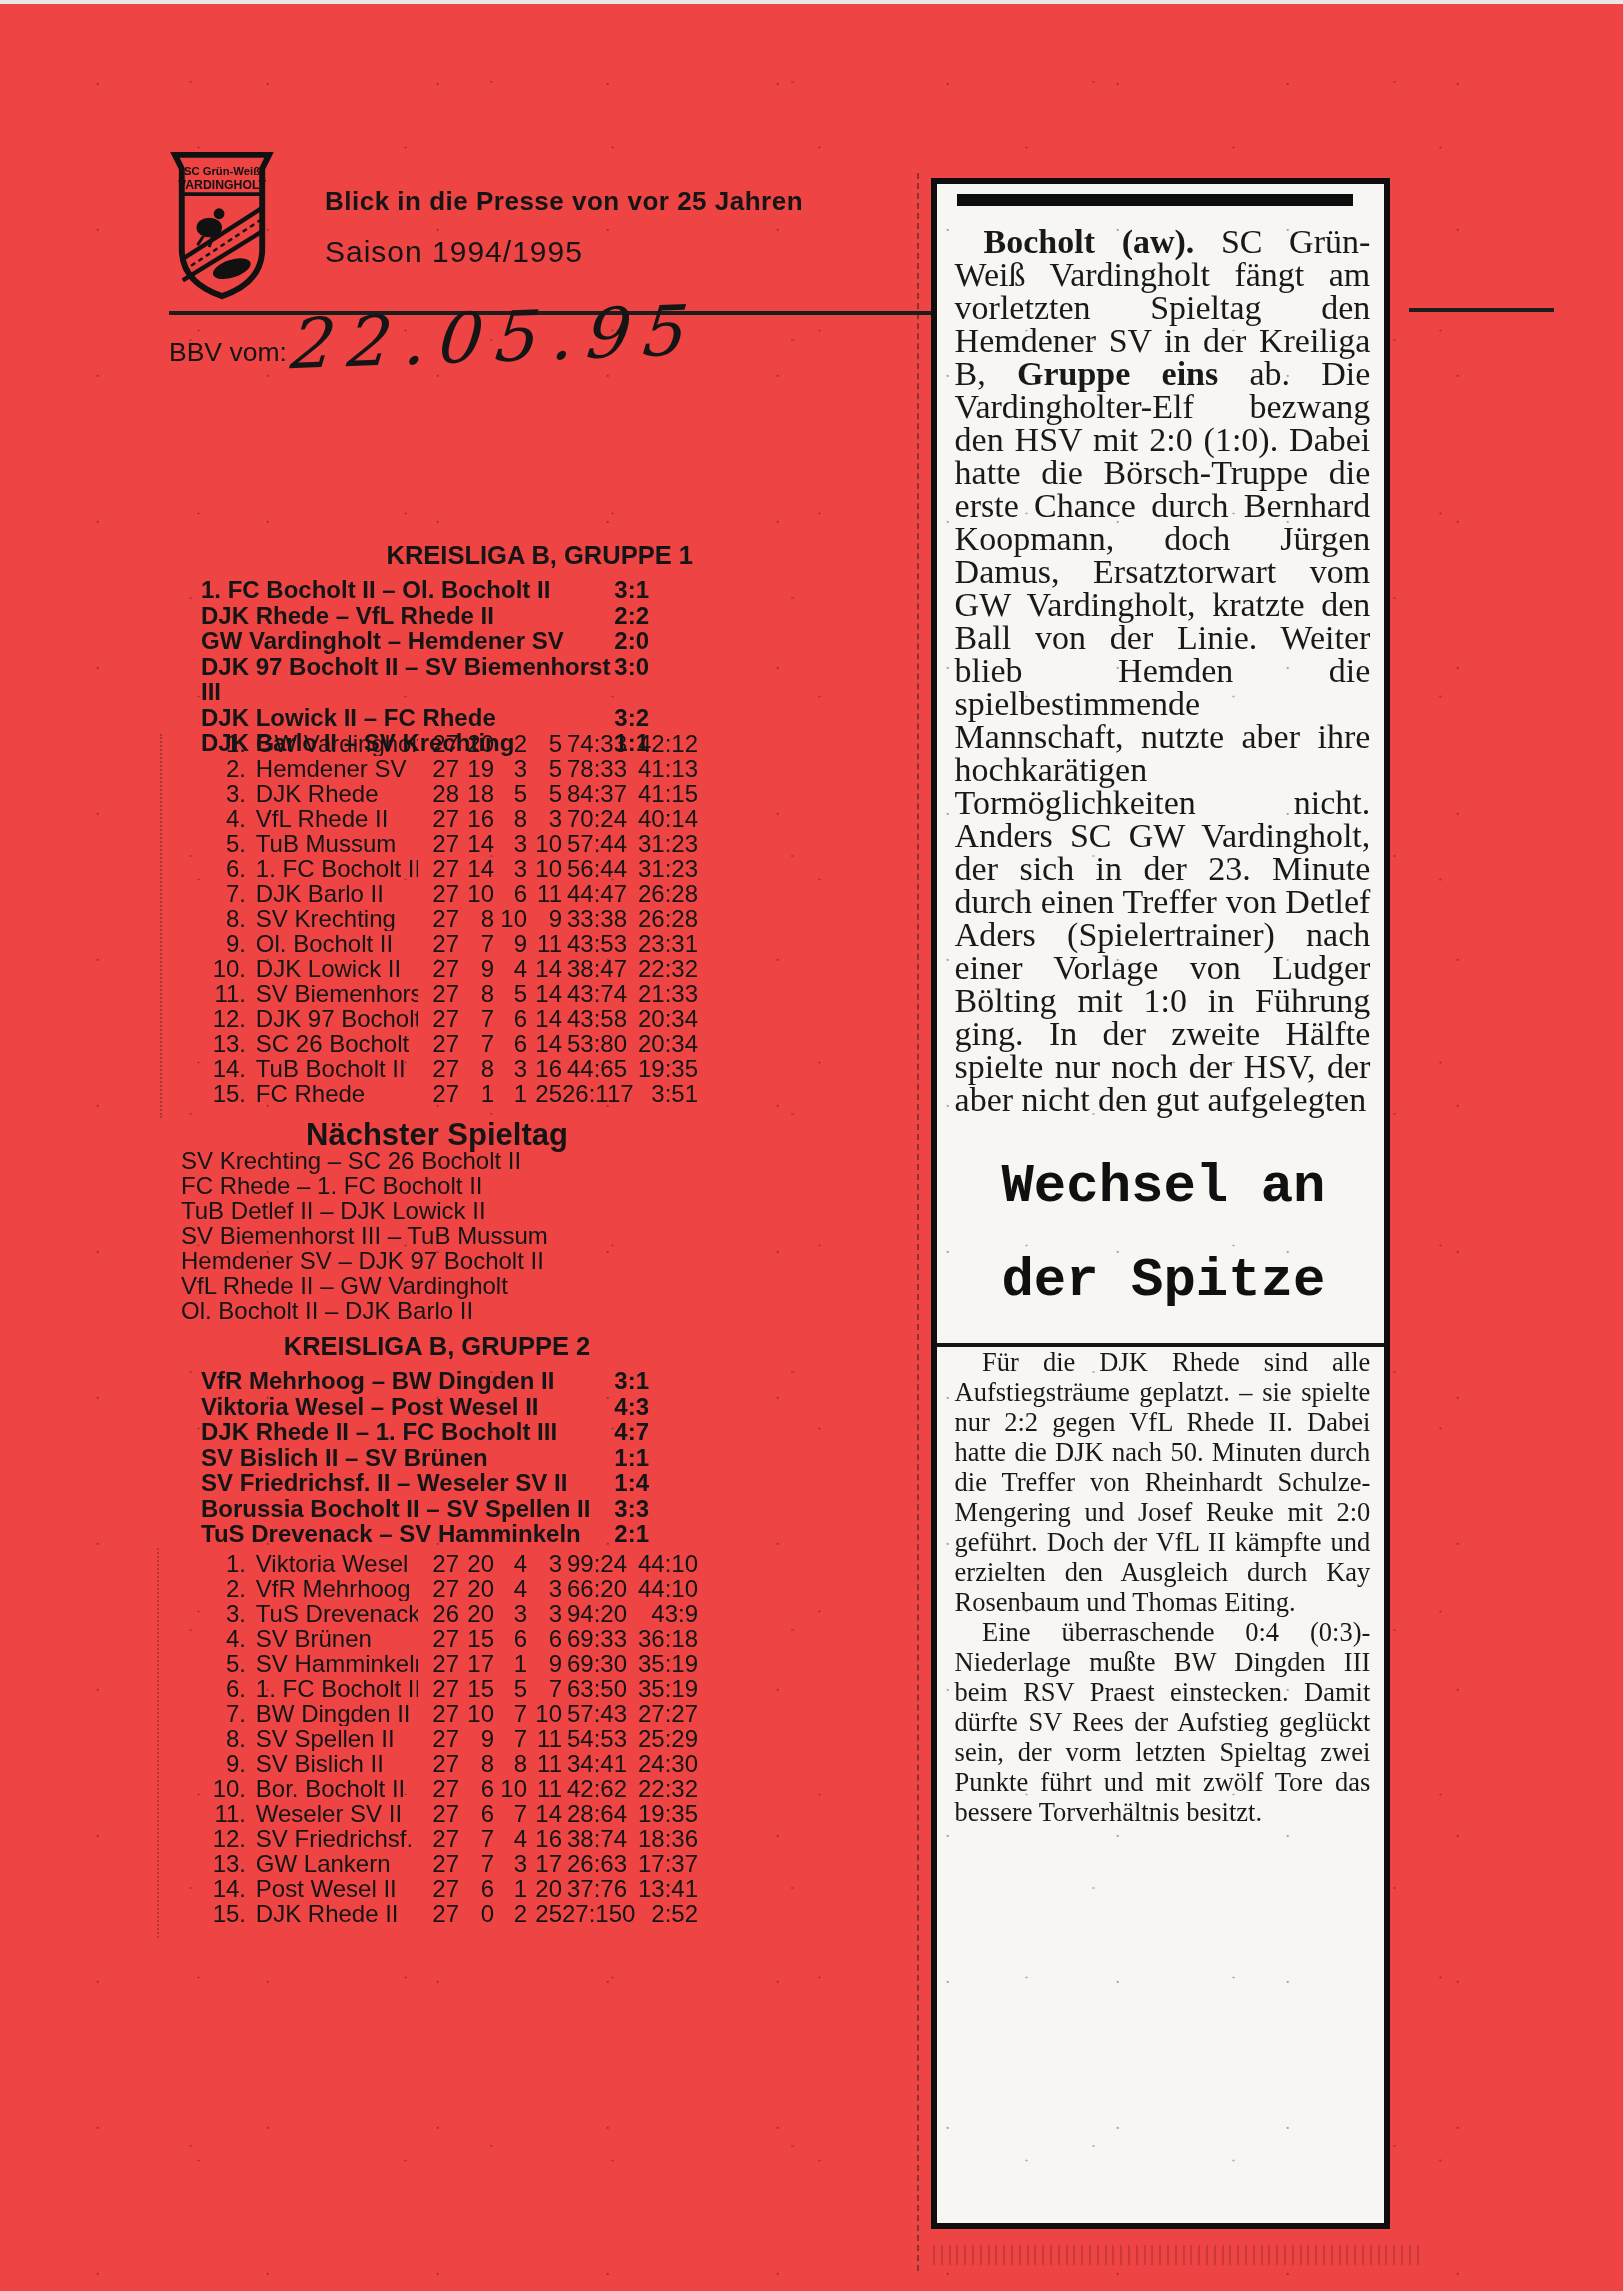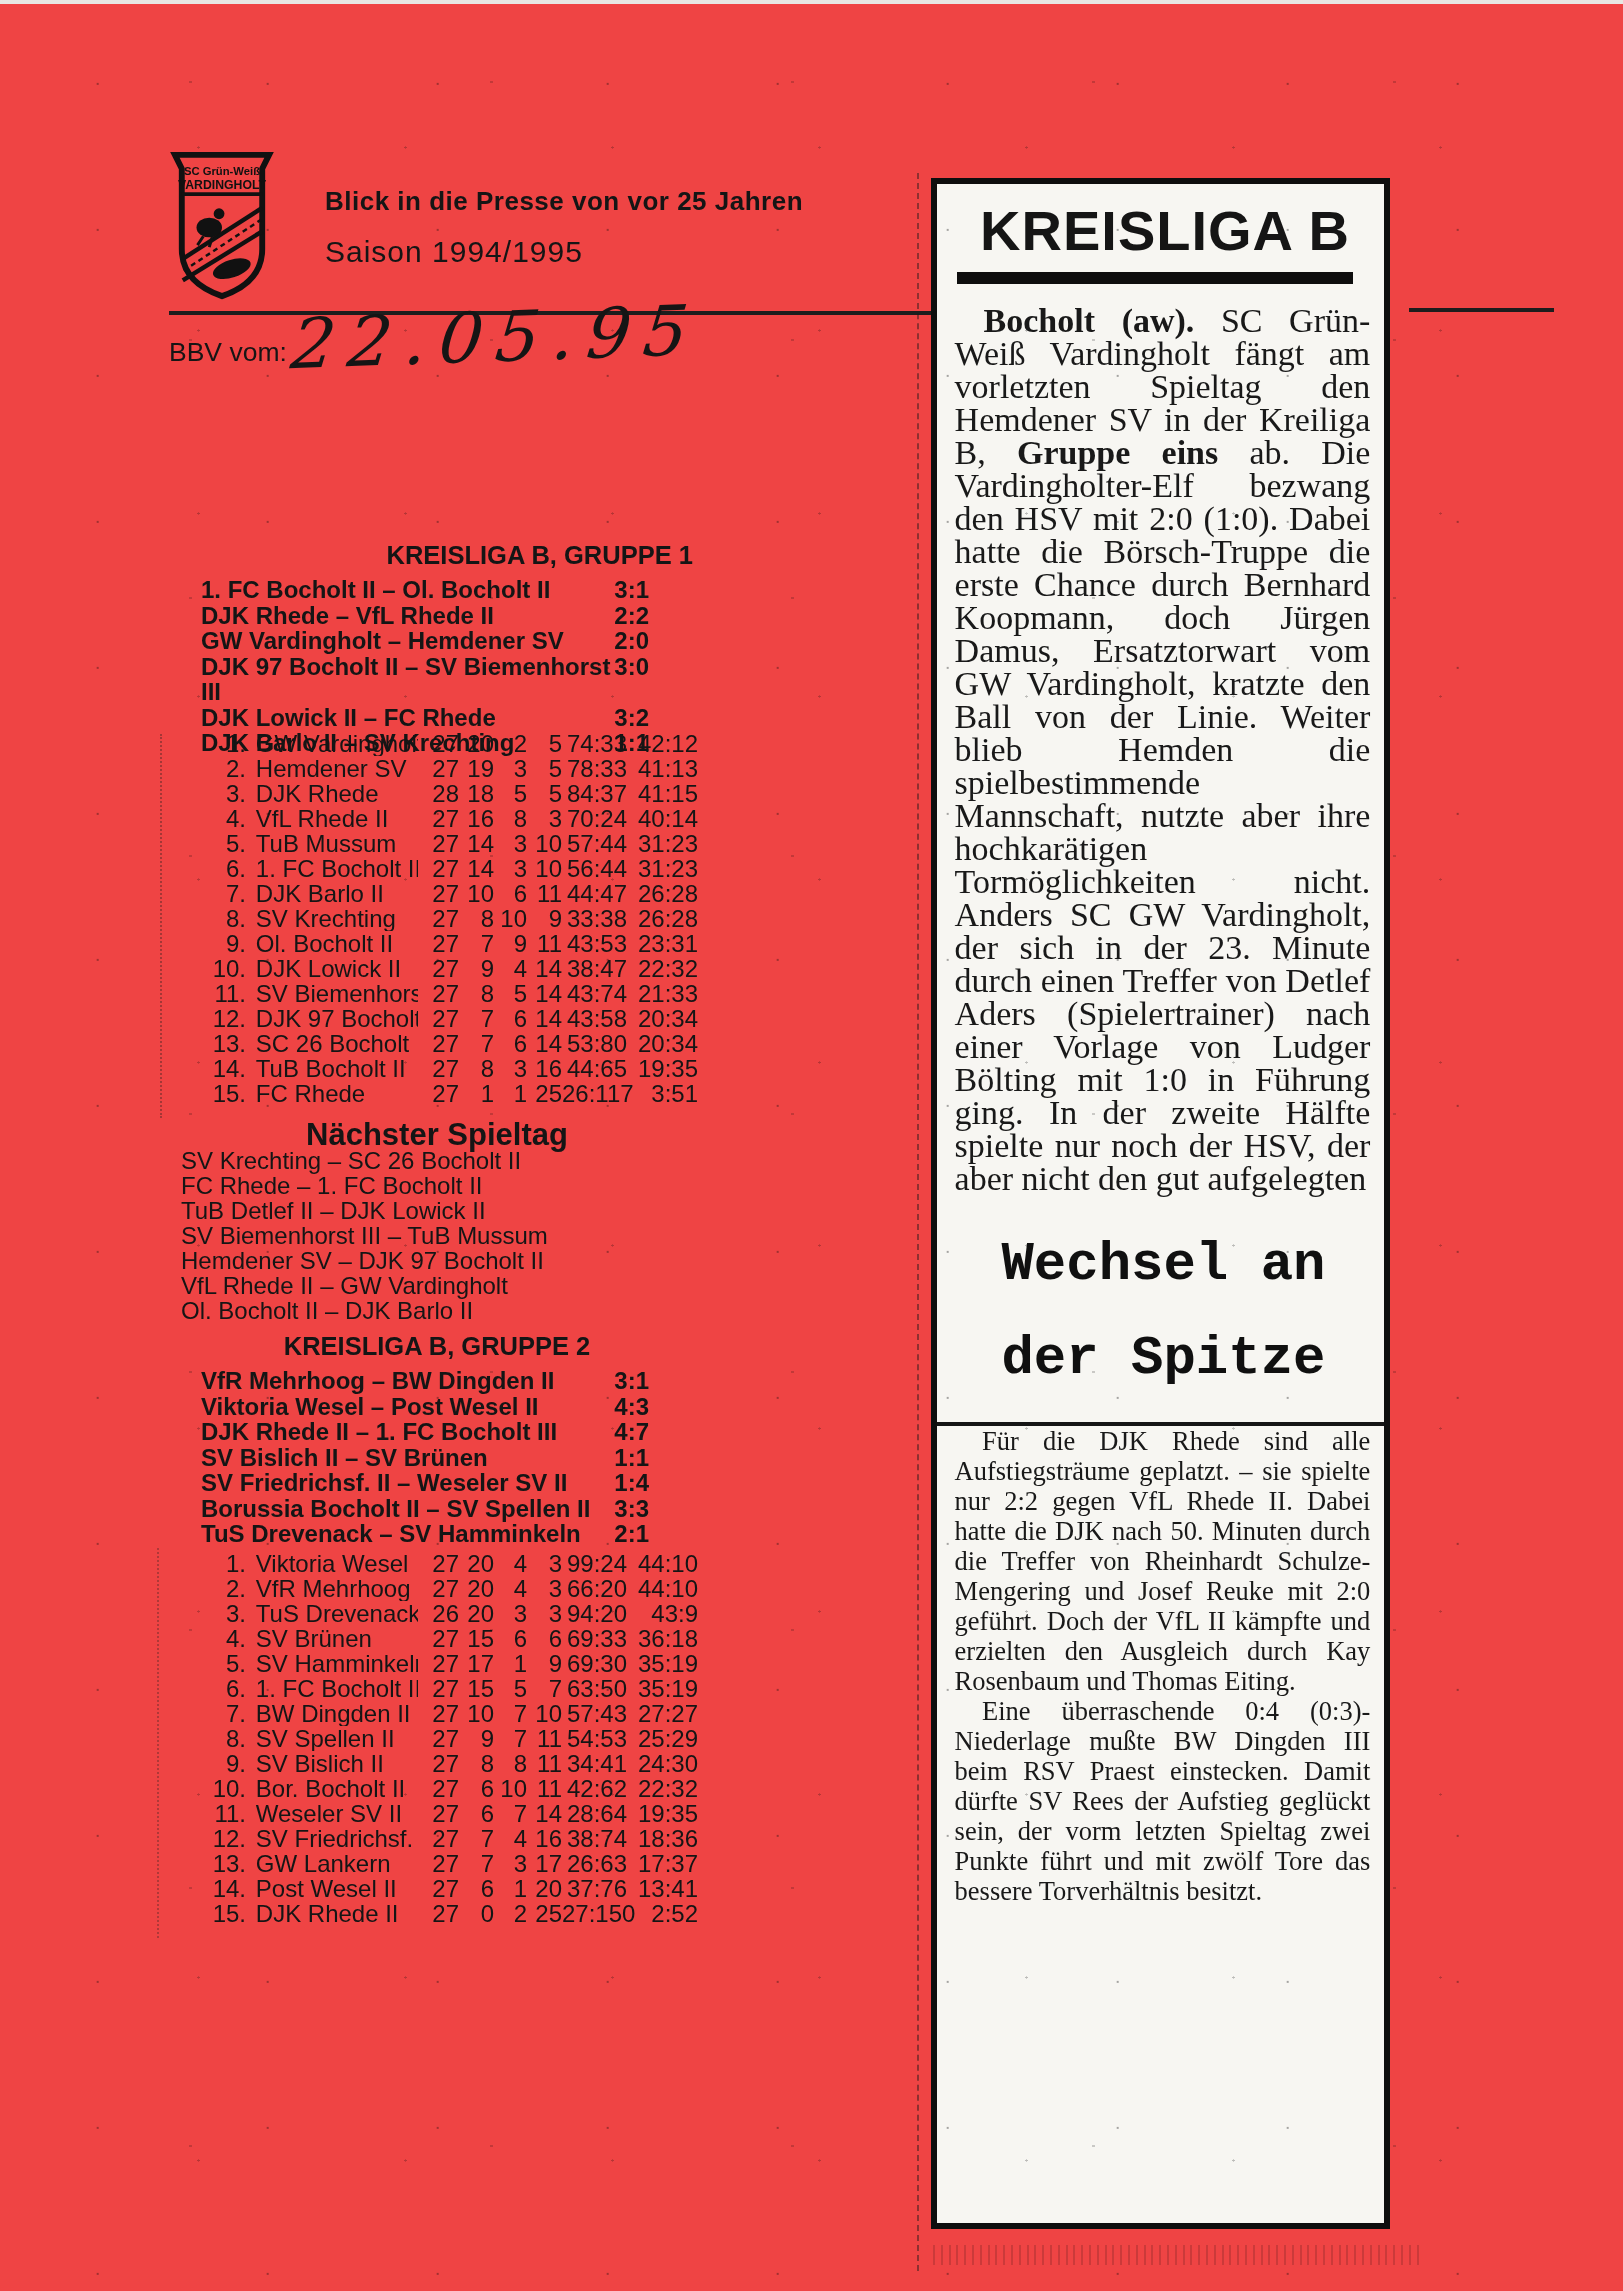--- a/index.html
+++ b/index.html
@@ -460,21 +460,20 @@
         <span class="st-n c1">27</span>
         <span class="st-n c2">0</span>
         <span class="st-n c3">2</span>
         <span class="st-n c4">25</span>
         <span class="st-goals">27:150</span>
         <span class="st-pts">2:52</span>
       </div>
     </div>
 
   <article class="abs clipping">
-    <h1 class="clip-head">KREISLIGA B</h1>
     <div class="head-bar"></div>
     <p class="a1 serif" id="article-p1"><span class="b">Bocholt (aw).</span><span> SC Grün-Weiß Vardingholt fängt am vorletzten Spieltag den Hemdener SV in der Kreiliga B, </span><span class="b">Gruppe eins</span><span> ab. Die Vardingholter-Elf bezwang den HSV mit 2:0 (1:0). Dabei hatte die Börsch-Truppe die erste Chance durch Bernhard Koopmann, doch Jürgen Damus, Ersatztorwart vom GW Vardingholt, kratzte den Ball von der Linie. Weiter blieb Hemden die spielbestimmende Mannschaft, nutzte aber ihre hochkarätigen Tormöglichkeiten nicht. Anders SC GW Vardingholt, der sich in der 23. Minute durch einen Treffer von Detlef Aders (Spielertrainer) nach einer Vorlage von Ludger Bölting mit 1:0 in Führung ging. In der zweite Hälfte spielte nur noch der HSV, der aber nicht den gut aufgelegten</span></p>
     <h2 class="clip-head2"><span>Wechsel an</span><br><span>der Spitze</span></h2>
     <div class="mid-rule"></div>
     <p class="a3 serif">Für die DJK Rhede sind alle Aufstiegsträume geplatzt. – sie spielte nur 2:2 gegen VfL Rhede II. Dabei hatte die DJK nach 50. Minuten durch die Treffer von Rheinhardt Schulze-Mengering und Josef Reuke mit 2:0 geführt. Doch der VfL II kämpfte und erzielten den Ausgleich durch Kay Rosenbaum und Thomas Eiting.</p>
     <p class="a4 serif">Eine überraschende 0:4 (0:3)-Niederlage mußte BW Dingden III beim RSV Praest einstecken. Damit dürfte SV Rees der Aufstieg geglückt sein, der vorm letzten Spieltag zwei Punkte führt und mit zwölf Tore das bessere Torverhältnis besitzt.</p>
   </article>
 
   <div class="abs vdash-clip"></div>
   <div class="abs vdash-t1"></div>

